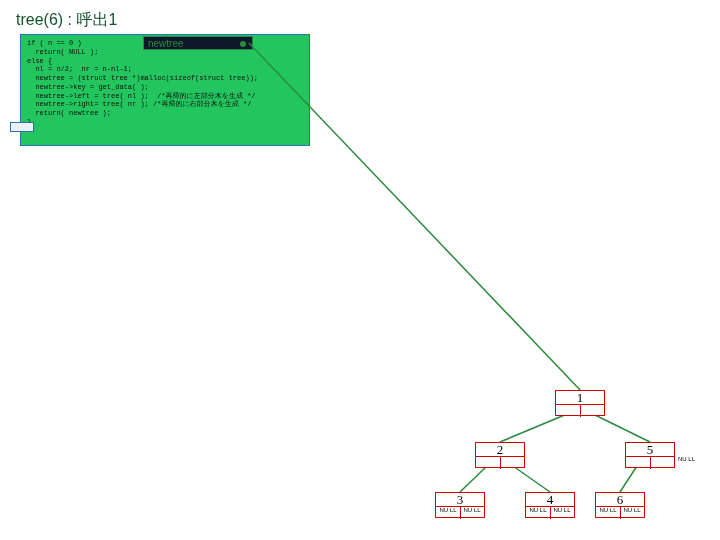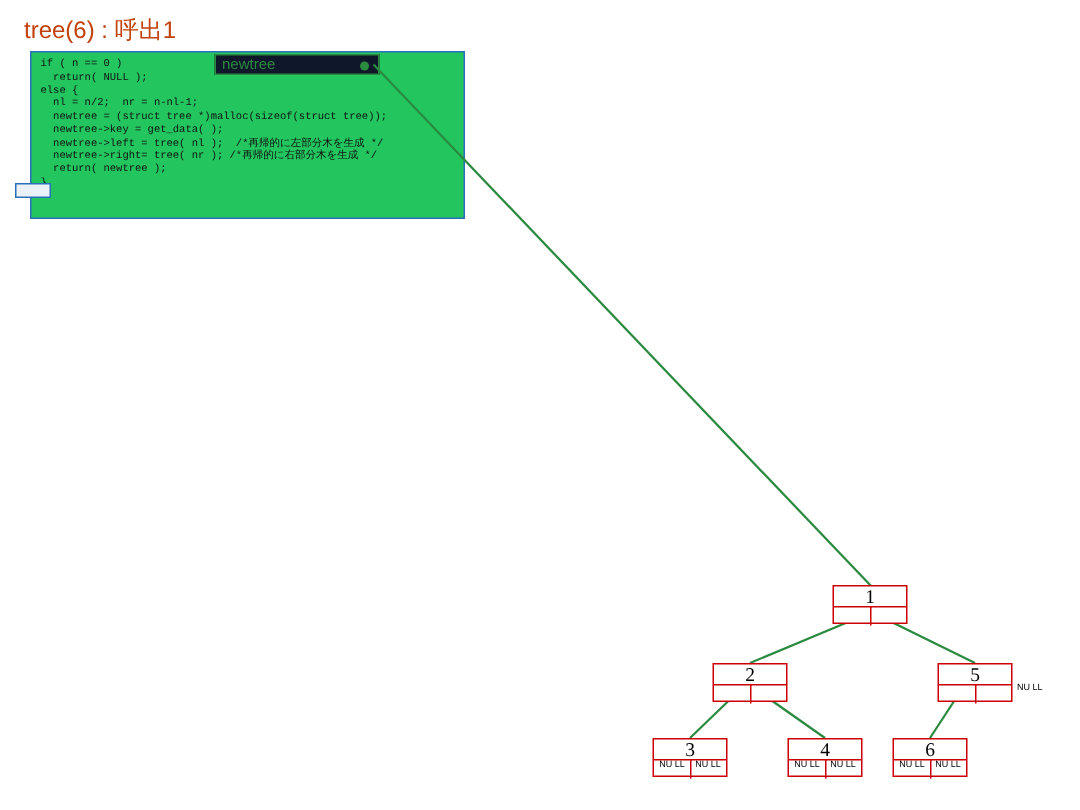--- a/index.html
+++ b/index.html
@@ -1,16 +1,16 @@
 <!DOCTYPE html>
 <html><head>
 <meta charset="utf-8">
 <style>
   html,body{margin:0;padding:0;width:720px;height:540px;font-family:Arial,sans-serif;background:#fff;overflow:hidden}
-  .title{position:absolute;left:16px;top:10px;font-size:16px;color:#c2410c}
+  .title{position:absolute;left:16px;top:10px;font-size:16px;color:#14532d}
   .codebox{position:absolute;left:20px;top:34px;width:290px;height:112px;border:1px solid #2a70b8;background:#22c55e;font-family:"Courier New",monospace;font-size:7px;line-height:1.25;color:#111;padding:4px 6px;box-sizing:border-box;white-space:pre}
   .newtree-box{position:absolute;left:143px;top:36px;width:110px;height:14px;border:1px solid #2a8a3f;background:#0f172a;color:#2a8a3f;font-size:10px;padding:0 4px;box-sizing:border-box;line-height:13px}
   .newtree-box .dot{position:absolute;right:6px;top:4px;width:6px;height:6px;background:#2a8a3f;border-radius:50%}
   .indent-marker{position:absolute;left:10px;top:122px;width:22px;height:8px;border:1px solid #2a70b8;background:#eaf1f9}
   svg.tree{position:absolute;left:0;top:0;width:720px;height:540px;pointer-events:none}
   .node{position:absolute;width:50px;height:26px;border:1px solid #c00;background:#fff;box-sizing:border-box}
   .node .key{position:absolute;left:0;top:0;width:100%;text-align:center;font-size:13px;font-family:"Times New Roman",serif;line-height:14px}
   .node .cell{position:absolute;top:13px;width:24px;height:12px;border-top:1px solid #c00}
   .node .cL{left:0;border-right:1px solid #c00}
   .node .cR{right:0}

